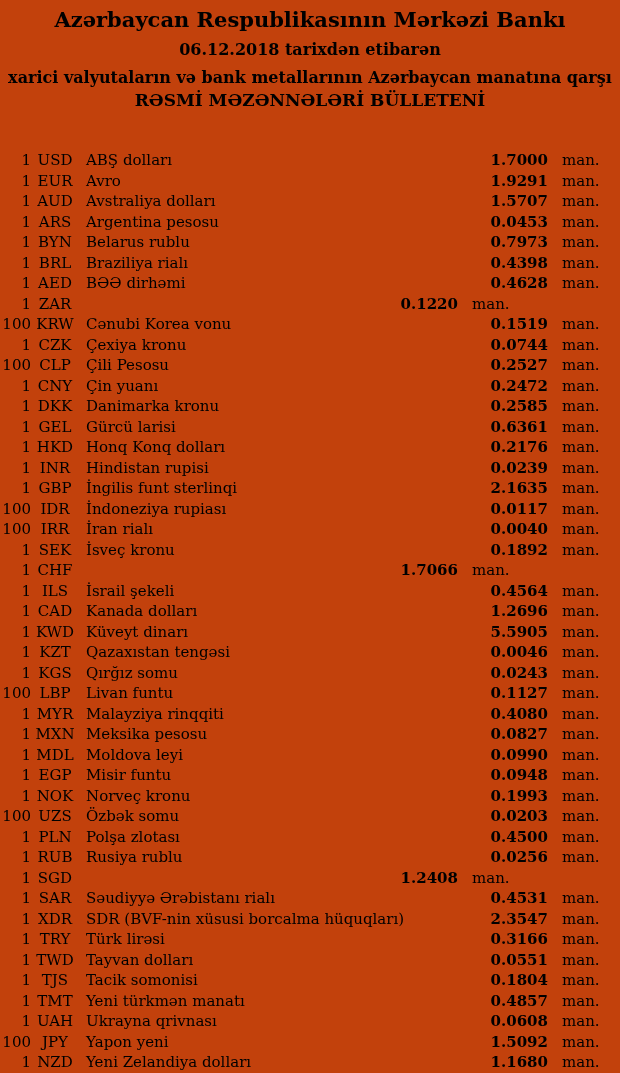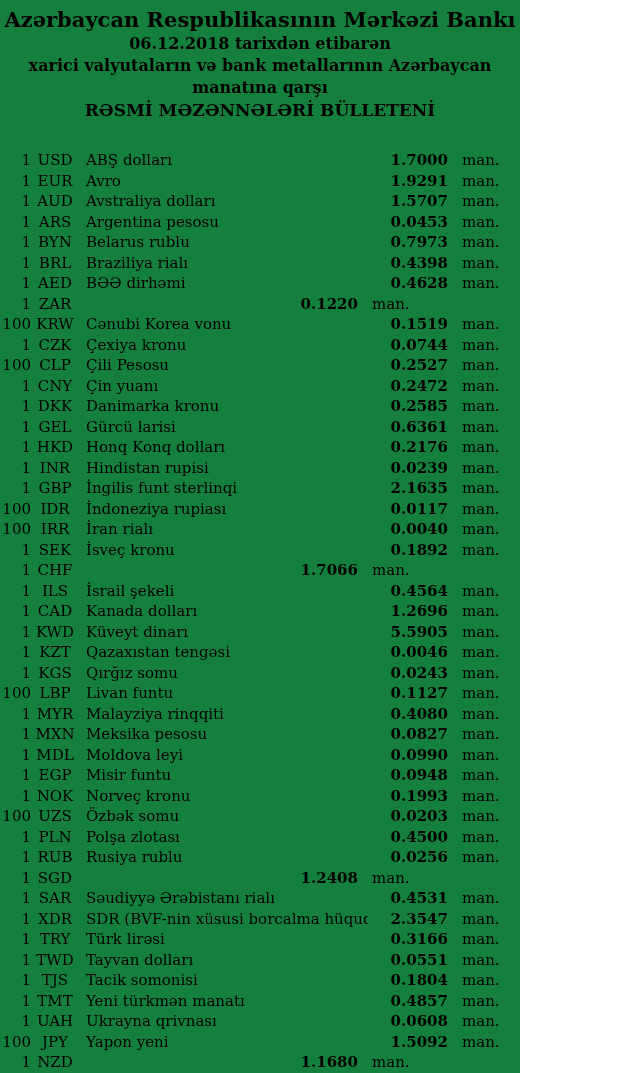--- a/index.html
+++ b/index.html
@@ -2,40 +2,41 @@
 <html><head>
 <meta charset="utf-8">
 <style>
   html, body {
     margin: 0;
     padding: 0;
     background: #fff;
   }
   .page {
     position: relative;
-    width: 520px;
+    width: 620px;
     height: 1073px;
-    background: #15803d;
+    background: #c2410c;
     color: #000000;
     font-family: "DejaVu Serif", "Liberation Serif", serif;
     overflow: hidden;
   }
   .header {
     text-align: center;
     padding-top: 7px;
   }
   .title {
     font-size: 21px;
     font-weight: bold;
     line-height: 26px;
   }
   .hline {
     font-size: 16px;
     font-weight: bold;
     line-height: 22px;
+    margin-top: 6px;
   }
   .bulletin {
     font-size: 17px;
     font-weight: bold;
     line-height: 23px;
   }
   .section-title {
     text-align: center;
     font-size: 16px;
     font-weight: bold;
@@ -388,17 +389,18 @@
       <div class="row">
         <div class="cell qty">100</div>
         <div class="cell code">JPY</div>
         <div class="cell name">Yapon yeni</div>
         <div class="cell rate">1.5092</div>
         <div class="cell unit">man.</div>
       </div>
       <div class="row">
         <div class="cell qty">1</div>
         <div class="cell code">NZD</div>
+        <div class="cell name">Yeni Zelandiya dolları</div>
         <div class="cell rate">1.1680</div>
         <div class="cell unit">man.</div>
       </div>
     </div>
 </div>
 
 </body></html>

